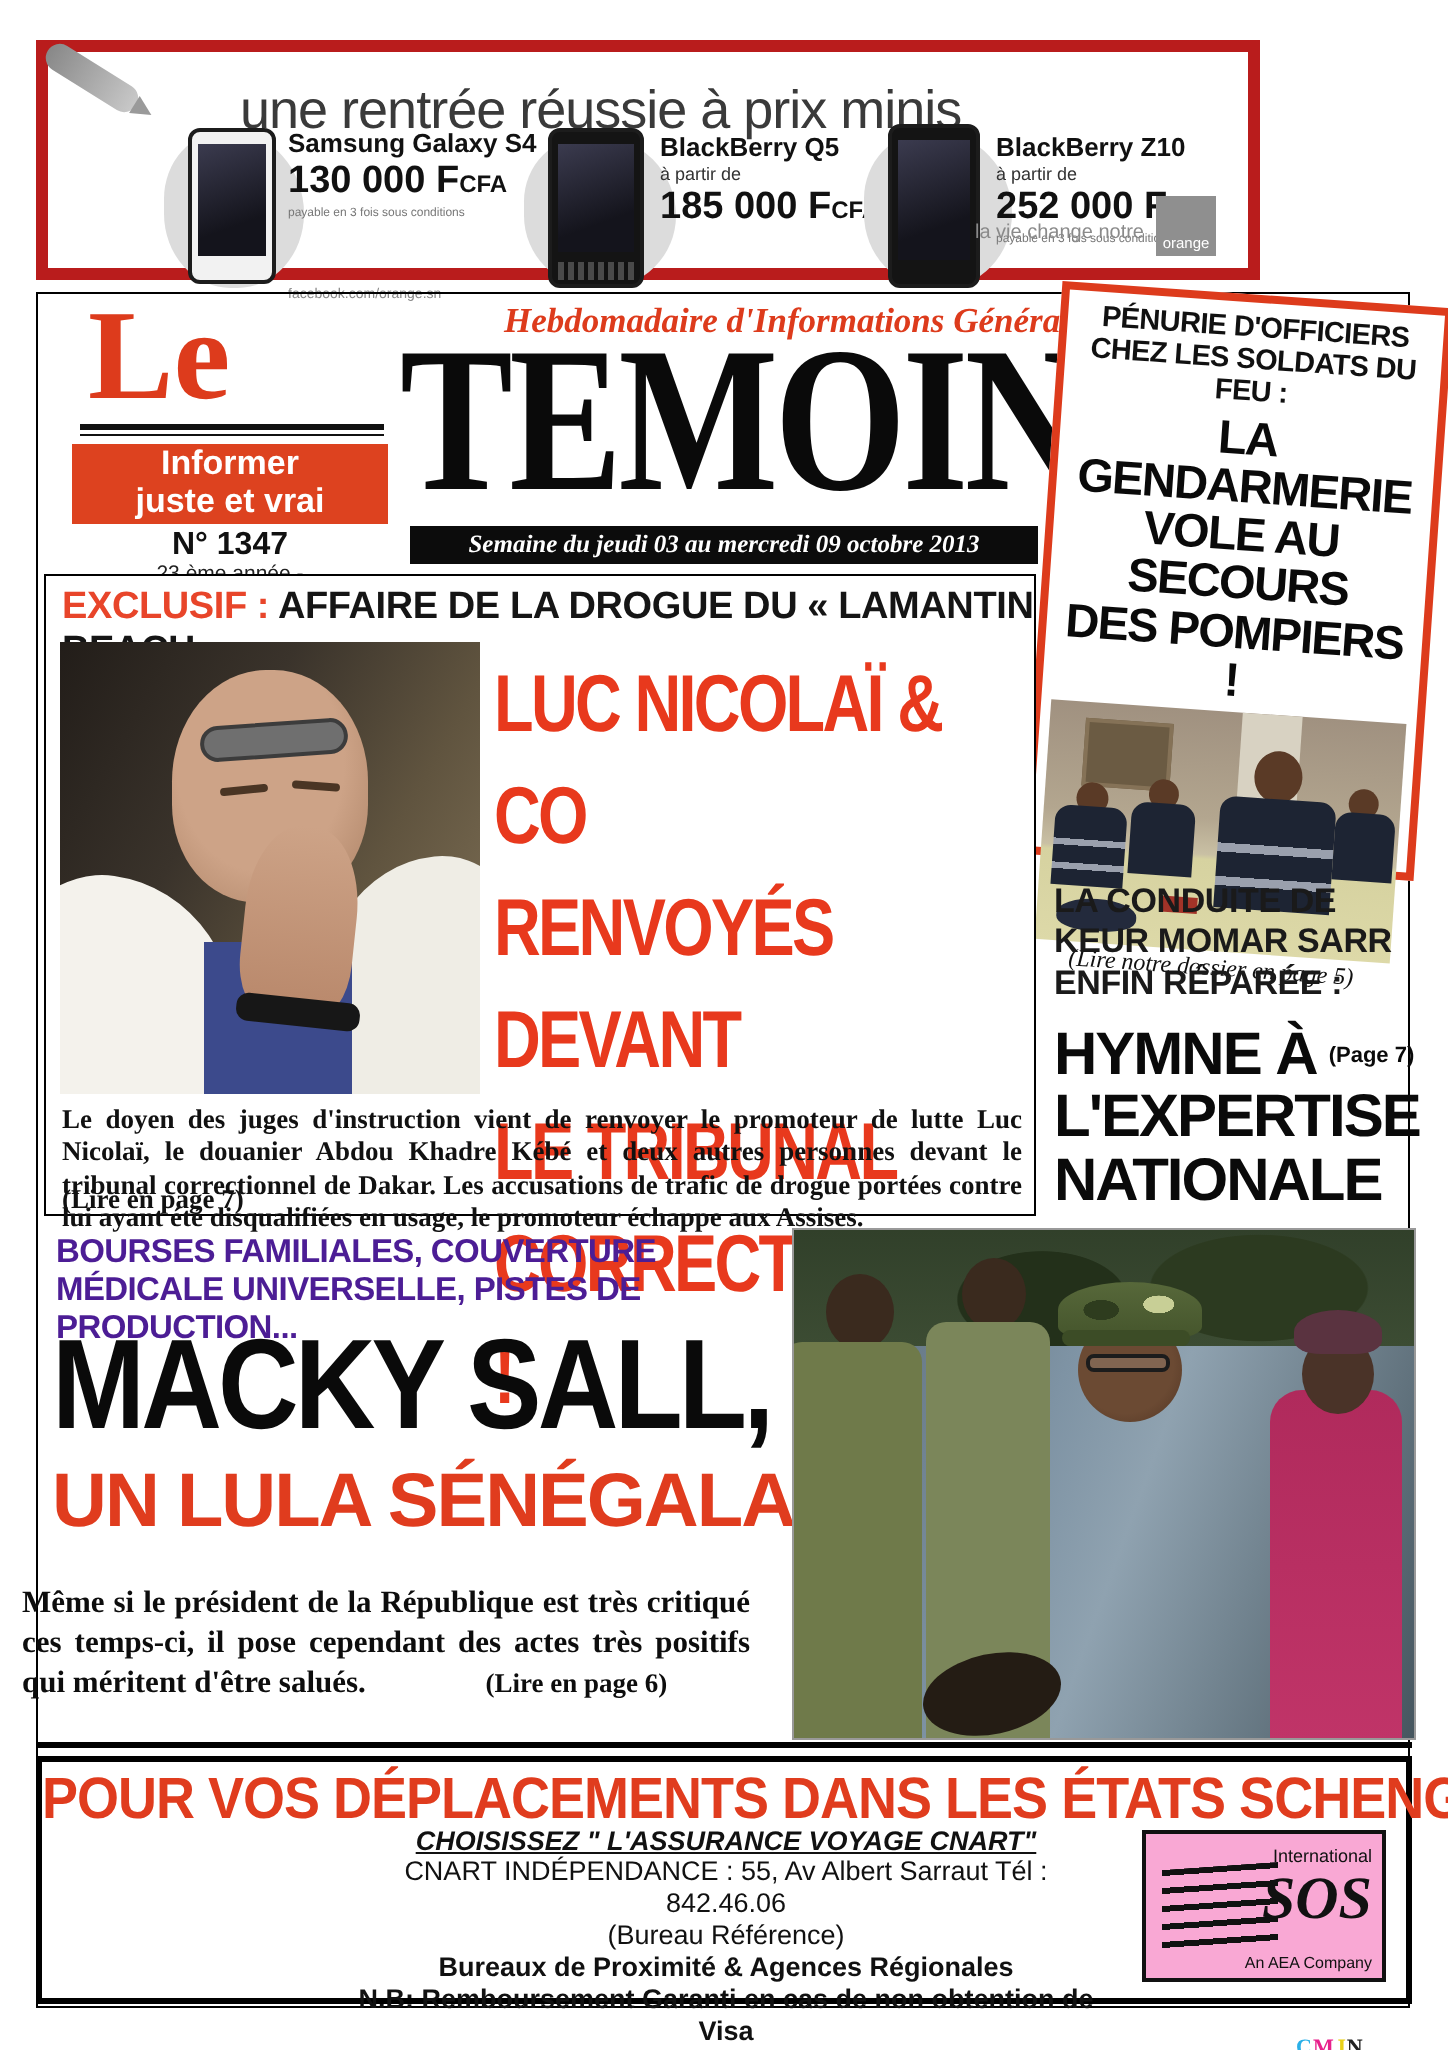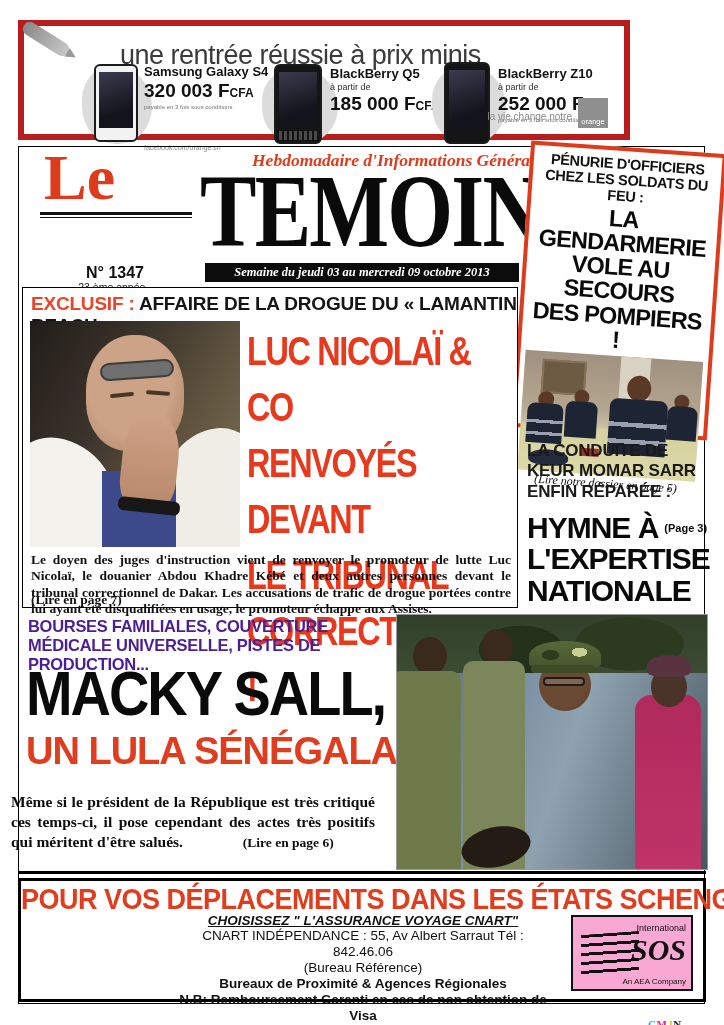--- a/index.html
+++ b/index.html
@@ -142,21 +142,21 @@
   <div class="abs top-ad">
     <div class="abs pen"></div>
     <div class="abs ad-headline">une rentrée réussie à prix minis</div>
 
     <div class="abs blob" style="left:58px;top:40px;width:70px;height:78px;"></div>
     <div class="abs phone white" style="left:70px;top:38px;width:44px;height:78px;">
         <div class="scr"></div>
       </div>
     <div class="abs" style="left:120px;top:38px;width:130px;">
       <div class="prod-name">Samsung Galaxy S4</div>
-      <div class="prod-price"><span>320 003 F</span><span class="cur">CFA</span></div>
+      <div class="prod-price"><span>130 000 F</span><span class="cur">CFA</span></div>
       <div class="prod-note">payable en 3 fois sous conditions</div>
       <div class="prod-link" style="margin-top:34px;">facebook.com/orange.sn</div>
     </div>
 
     <div class="abs blob" style="left:238px;top:42px;width:76px;height:76px;"></div>
     <div class="abs phone black" style="left:250px;top:38px;width:48px;height:80px;">
         <div class="scr" style="bottom:16px;"></div>
         <div class="keys"></div>
       </div>
     <div class="abs" style="left:306px;top:40px;width:130px;">
@@ -178,20 +178,24 @@
 
     <div class="abs ad-tagline" style="right:52px;bottom:12px;">la vie change notre</div>
     <div class="abs orange-box" style="right:16px;bottom:6px;">orange</div>
   </div>
 
   <div class="abs frame"></div>
 
   <div class="abs le">Le</div>
   <div class="abs le-rule1"></div>
   <div class="abs le-rule2"></div>
+  <div class="abs slogan-box">
+    <span>Informer</span>
+    <span>juste et vrai</span>
+  </div>
   <div class="abs issue-no">N° 1347</div>
   <div class="abs issue-year">23 ème année -</div>
   <div class="abs price-bar">Prix 300 FCfa</div>
   <div class="abs mast-sub">Hebdomadaire d'Informations Générales</div>
   <div class="abs mast-title">TEMOIN</div>
   <div class="abs date-strip">Semaine du jeudi 03 au mercredi 09  octobre 2013</div>
 
   <div class="abs pompiers">
     <div class="pomp-kicker">PÉNURIE D'OFFICIERS CHEZ LES SOLDATS DU FEU :</div>
     <div class="pomp-headline">
@@ -212,21 +216,21 @@
       <div class="fireman" style="left:146px;top:46px;width:30px;height:34px;"></div>
       <div class="cap"></div>
       <div class="redfile"></div>
     </div>
     <div class="pomp-caption">(Lire notre dossier en page 5)</div>
   </div>
 
   <div class="abs expertise">
     <div class="exp-kicker">LA CONDUITE DE KEUR MOMAR SARR ENFIN RÉPARÉE :</div>
     <div class="exp-headline">
-      <span>HYMNE À</span><span class="page-ref">(Page 3)</span>
+      <span>HYMNE À</span><span class="page-ref">(Page 7)</span>
       <div>L'EXPERTISE NATIONALE</div>
     </div>
   </div>
 
   <div class="abs lead-box">
     <div class="exclusif-row">
       <span class="exclusif-label">EXCLUSIF : </span><span class="exclusif-kicker">AFFAIRE DE LA DROGUE DU « LAMANTIN BEACH » :</span>
     </div>
     <div class="lead-photo">
       <div class="luc-jacketL"></div>

